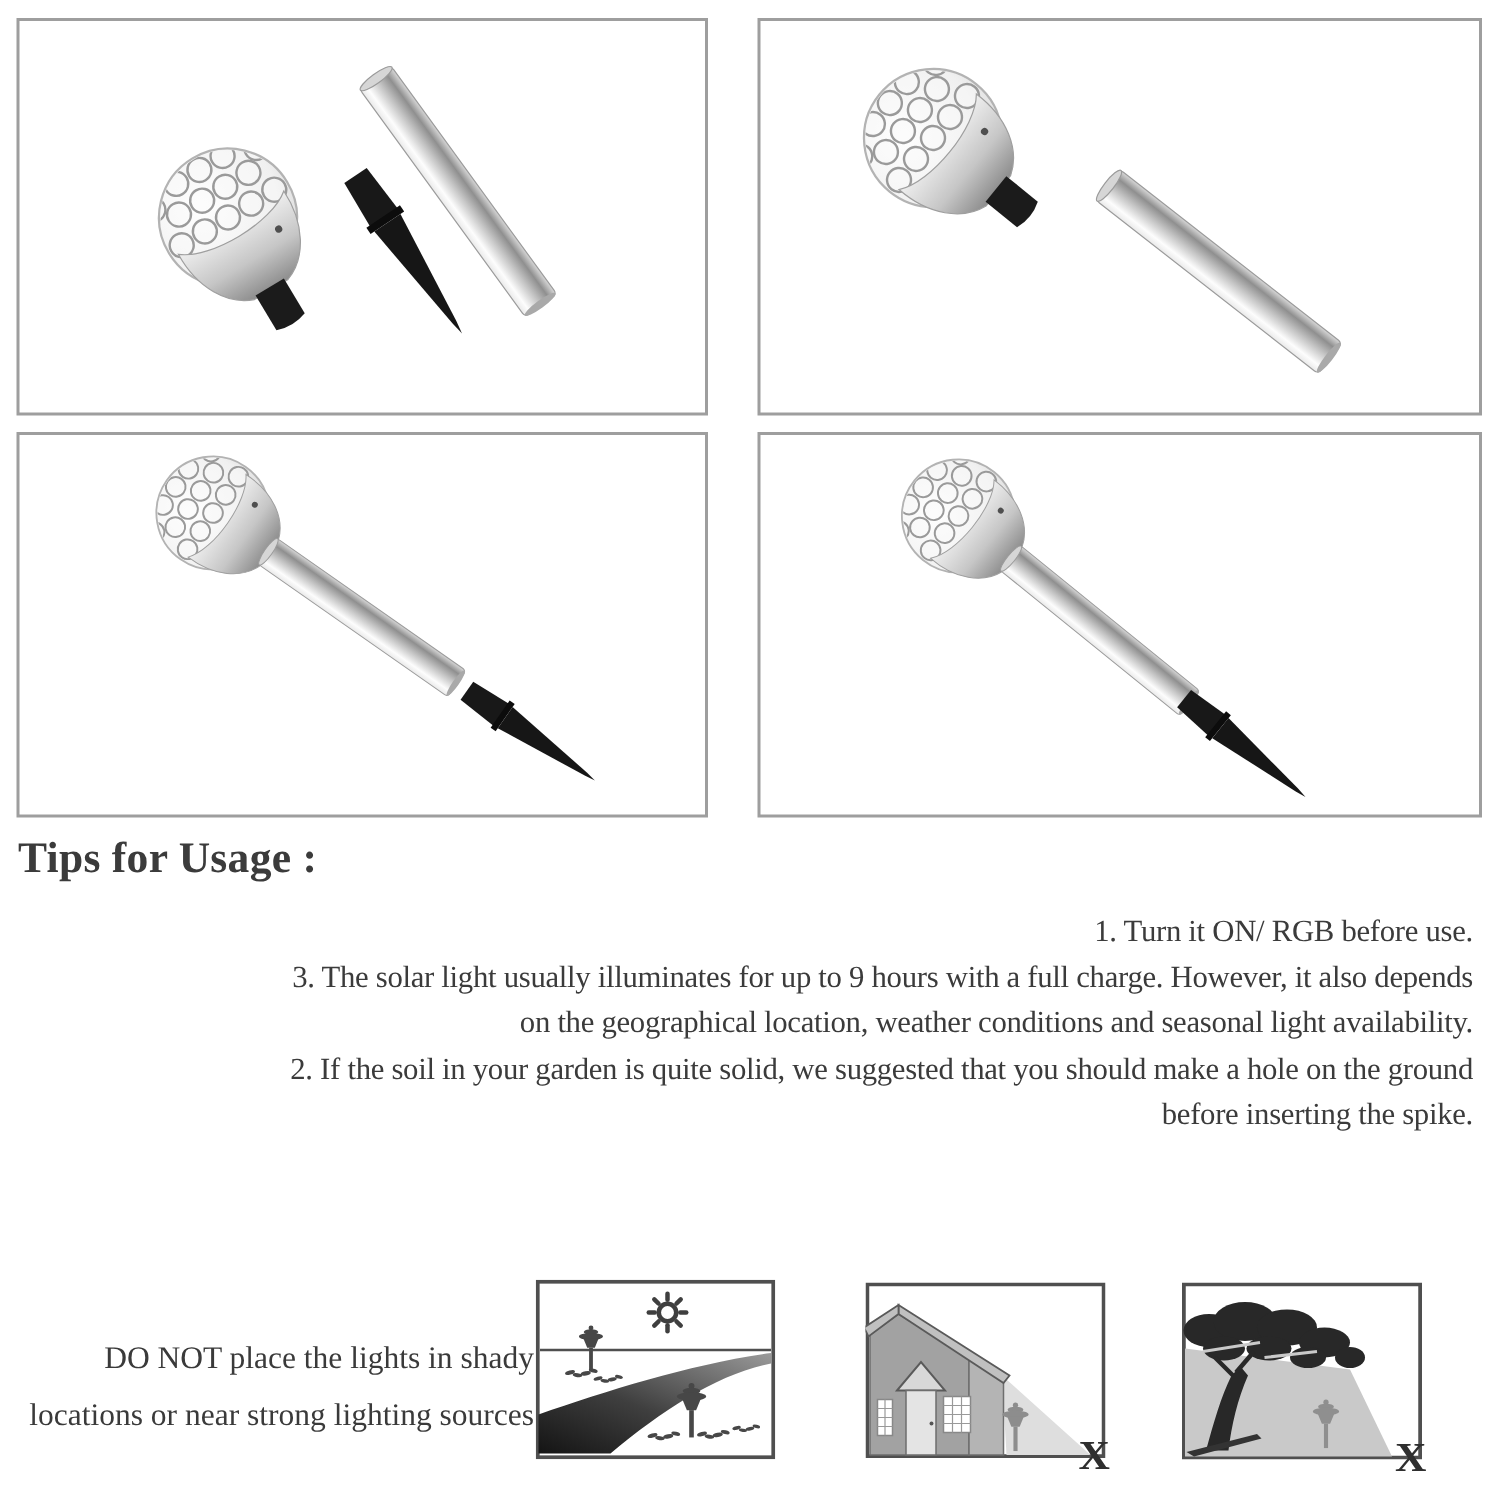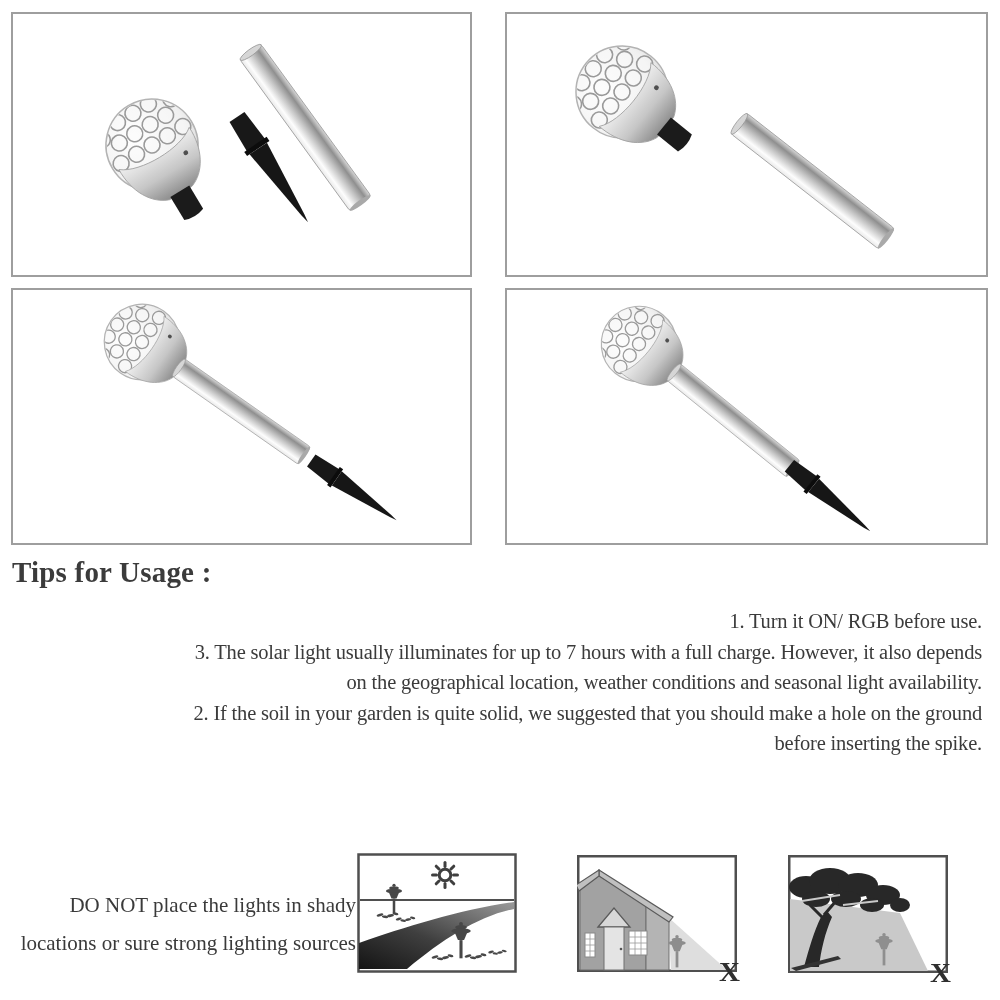--- a/index.html
+++ b/index.html
@@ -151,25 +151,25 @@
         <use href="#part-head"></use>
         <use href="#part-tube" transform="translate(0,52)"></use>
         <use href="#part-spike" transform="translate(0,236)"></use>
       </g>
     </svg>
   </div>
 
   <div class="tips-heading">Tips for Usage :</div>
   <div class="tips-list">
     <p>1. Turn it ON/ RGB before use.</p>
-    <p>3. The solar light usually illuminates for up to 7 hours with a full charge. However, it also depends on the geographical location, weather conditions and seasonal light availability.</p>
+    <p>3. The solar light usually illuminates for up to 9 hours with a full charge. However, it also depends on the geographical location, weather conditions and seasonal light availability.</p>
     <p>2. If the soil in your garden is quite solid, we suggested that you should make a hole on the ground before inserting the spike.</p>
   </div>
 
-  <div class="warning">DO NOT place the lights in shady locations or sure strong lighting sources</div>
+  <div class="warning">DO NOT place the lights in shady locations or near strong lighting sources</div>
 
   <div class="scene" id="scene1">
     <svg viewBox="0 0 160 120" role="img">
       <rect x="1.5" y="1.5" width="157" height="117" fill="#ffffff" stroke="#4f4f4f" stroke-width="2.5"></rect>
       <line x1="3" y1="47" x2="157" y2="47" stroke="#4f4f4f" stroke-width="1.8"></line>
       <path d="M 157,49 C 105,56 48,74 2,90 L 2,116 L 50,116 C 86,86 122,63 157,56 Z" fill="url(#pathG)"></path>
       <g transform="translate(88,22)" stroke="#3f3f3f" stroke-width="3" stroke-linecap="round" fill="none">
         <circle r="5.8"></circle>
         <line x1="8.5" y1="0" x2="12.5" y2="0"></line>
           <line x1="-8.5" y1="0" x2="-12.5" y2="0"></line>

